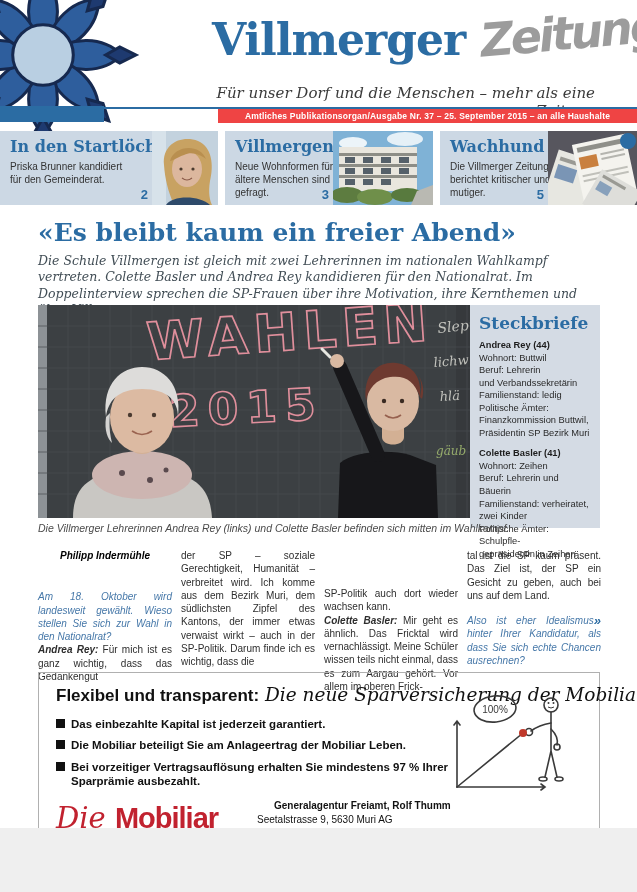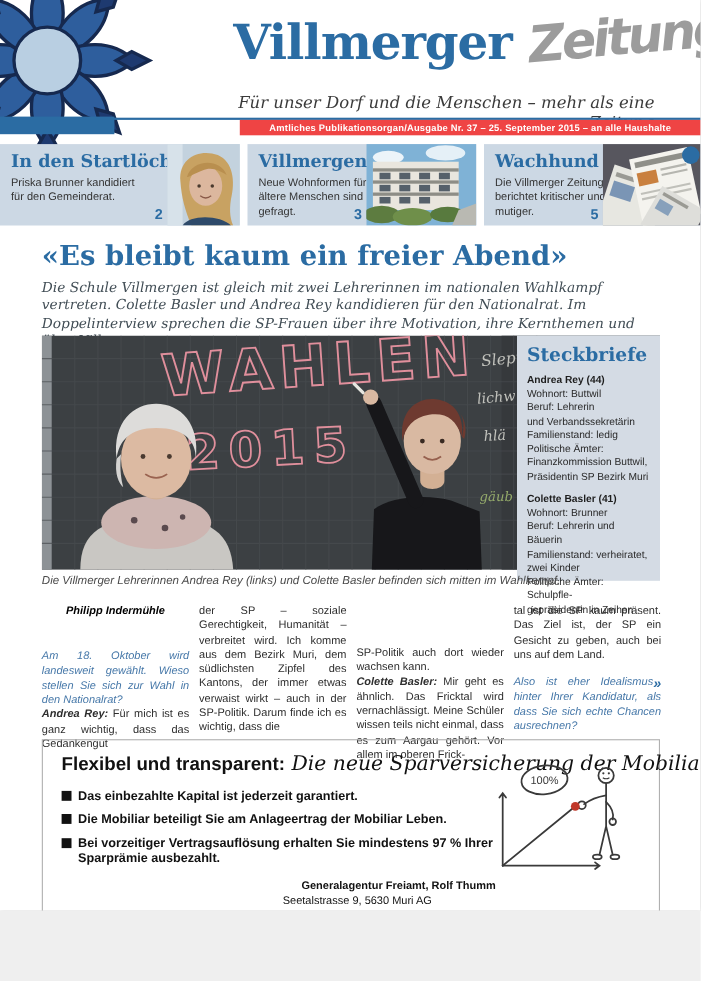--- a/index.html
+++ b/index.html
@@ -244,21 +244,21 @@
     <div class="pname">Andrea Rey (44)</div>
     <div class="pline">Wohnort: Buttwil</div>
     <div class="pline">Beruf: Lehrerin</div>
     <div class="pline">und Verbandssekretärin</div>
     <div class="pline">Familienstand: ledig</div>
     <div class="pline">Politische Ämter:</div>
     <div class="pline">Finanzkommission Buttwil,</div>
     <div class="pline">Präsidentin SP Bezirk Muri</div>
     <div class="gap"></div>
     <div class="pname">Colette Basler (41)</div>
-    <div class="pline">Wohnort: Brunner</div>
+    <div class="pline">Wohnort: Zeihen</div>
     <div class="pline">Beruf: Lehrerin und Bäuerin</div>
     <div class="pline">Familienstand: verheiratet,</div>
     <div class="pline">zwei Kinder</div>
     <div class="pline">Politische Ämter: Schulpfle-</div>
     <div class="pline">gepräsidentin in Zeihen</div>
   </div>
 
   <div class="caption">Die Villmerger Lehrerinnen Andrea Rey (links) und Colette Basler befinden sich mitten im Wahlkampf.</div>
 
   <div class="col" style="left:38px;">
@@ -302,20 +302,21 @@
         <circle cx="82" cy="43" r="3.5"></circle>
         <circle cx="110" cy="58" r="3"></circle>
       </g>
       <circle cx="76" cy="44" r="4" fill="#c0392b"></circle>
       <circle cx="101.5" cy="14" r="1" fill="#3a3a3a"></circle>
         <circle cx="106.5" cy="14" r="1" fill="#3a3a3a"></circle>
       <path d="M101,18 Q104,20 107,18" stroke="#3a3a3a" stroke-width="1" fill="none"></path>
       <text x="48" y="24" text-anchor="middle" font-family="Liberation Sans, sans-serif" font-size="10" fill="#3a3a3a">100%</text>
     </svg>
     <div class="mob-logo">
+      <div class="l1"><span class="die">Die </span><span class="mob">Mobiliar</span></div>
     </div>
     <div class="contact">
       <div class="cb">Generalagentur Freiamt, Rolf Thumm</div>
       <div>Seetalstrasse 9, 5630 Muri AG</div>
       <div>Telefon 056 675 41 41, Telefax 056 675 41 44</div>
       <div>freiamt@mobi.ch, www.mobifreiamt.ch</div>
     </div>
     <div class="vcode">168215/GA</div>
   </div>
 

